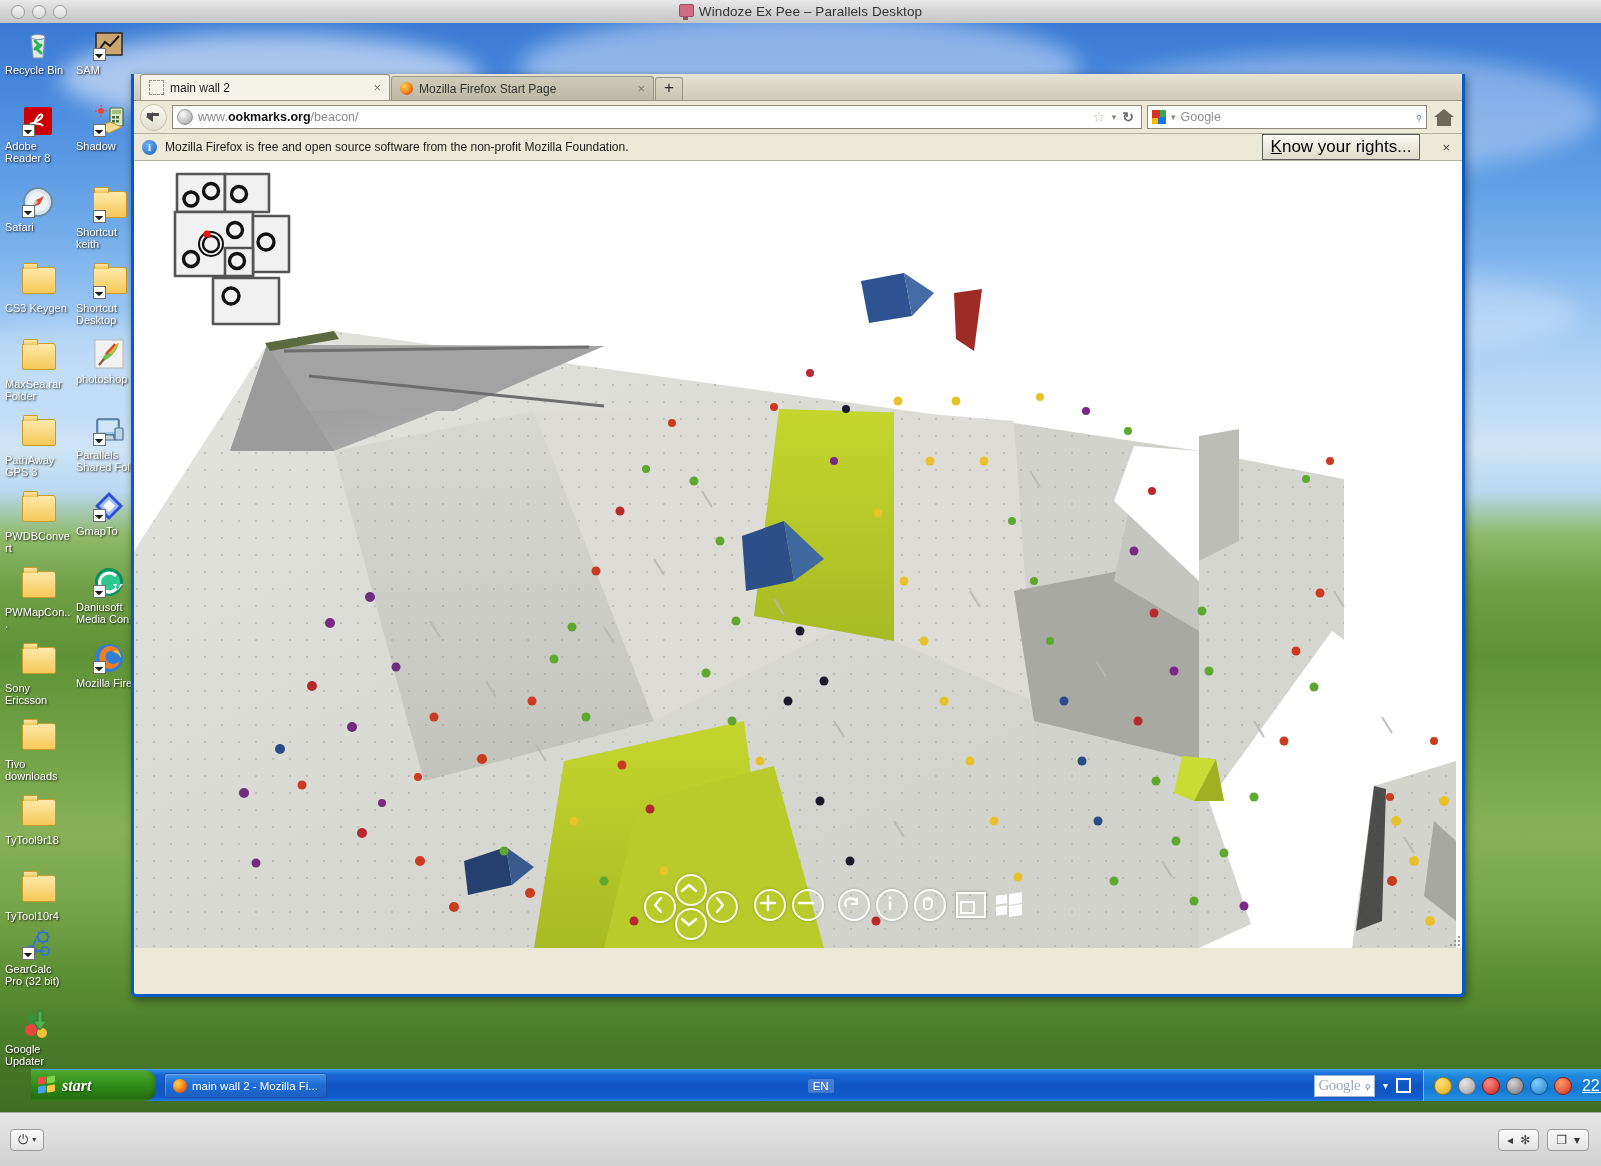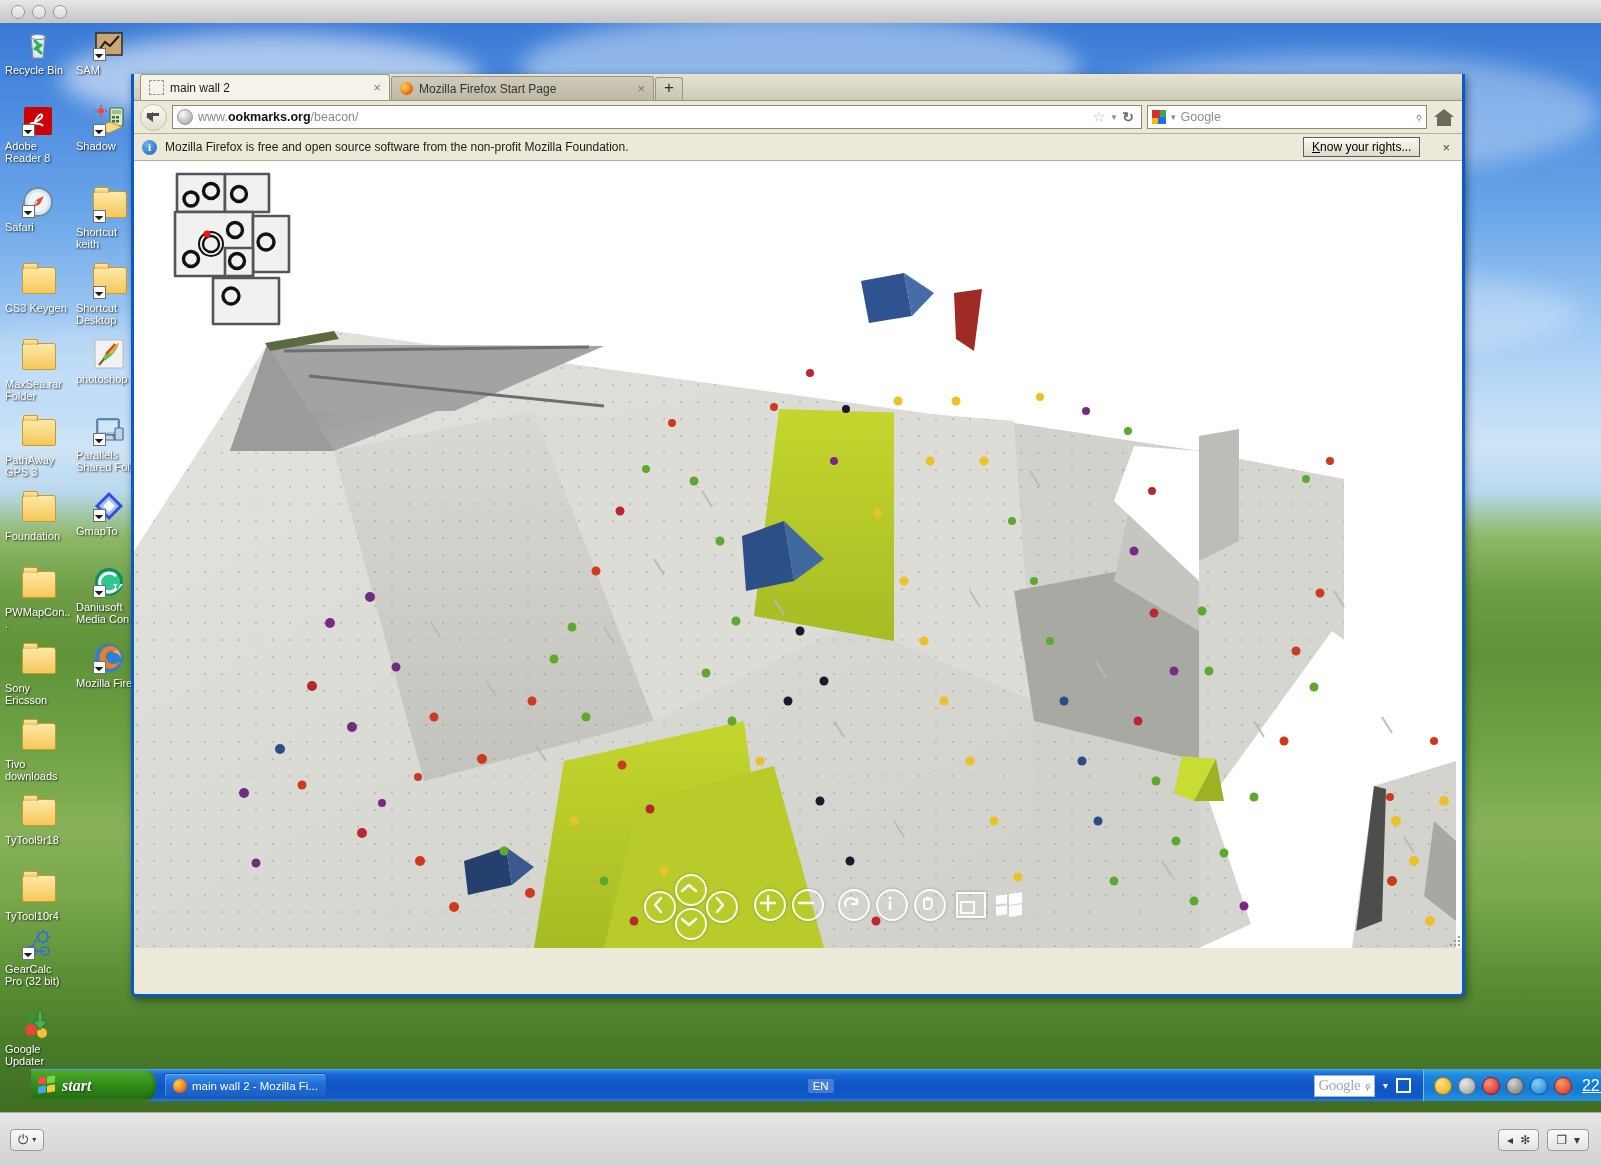--- a/index.html
+++ b/index.html
@@ -219,21 +219,21 @@
     display:flex;align-items:center;padding:0 8px;gap:8px;
   }
   #notify-ico{
     width:15px;height:15px;border-radius:50%;flex:none;
     background:radial-gradient(circle at 35% 30%,#6fb0ef,#1a62c0);
     color:#fff;font-size:11px;font-weight:bold;text-align:center;line-height:15px;
     font-family:"Liberation Serif",serif;
   }
   #notify-text{font-size:12px;color:#1a1a1a;}
   #know-rights-btn{
-    margin-left:auto;font-size:12px;padding:2px 8px;
+    margin-left:auto;font-size:17px;padding:2px 8px;
     border:1px solid #5d5d5d;background:linear-gradient(to bottom,#fbfaf4,#dedacb);
     cursor:pointer;
   }
   #know-rights-btn u{text-decoration:underline;}
   #notify-close{
     margin-left:10px;font-size:13px;color:#4a4a4a;cursor:pointer;padding:0 4px;
   }
 
   
   #ff-content{
@@ -372,20 +372,23 @@
   }
 </style>
 </head>
 <body>
 
 <div id="mac-titlebar">
   <div class="lights">
     <i></i>
     <i></i>
     <i></i>
+  </div>
+  <div id="mac-title-text">
+    <span class="mini-mon"></span><span>Windoze Ex Pee – Parallels Desktop</span>
   </div>
 </div>
 
 <div id="xp-desktop">
 
   <div class="cloud" style="left:60px;top:10px;width:420px;height:90px;"></div>
   <div class="cloud" style="left:520px;top:-10px;width:560px;height:110px;opacity:.75;"></div>
   <div class="cloud" style="left:1080px;top:30px;width:520px;height:120px;opacity:.6;"></div>
   <div class="cloud" style="left:1200px;top:250px;width:380px;height:80px;opacity:.45;"></div>
   <div class="cloud" style="left:-40px;top:300px;width:260px;height:70px;opacity:.35;"></div>
@@ -523,21 +526,21 @@
         </svg>
         <span class="shortcut-arrow"></span>
       </div>
       <span class="lbl">Parallels Shared Fol...</span>
     </div>
 
     <div class="dicon" style="left:5px;top:467px;">
       <div class="gfx">
           <div class="folder"></div>
         </div>
-      <span class="lbl">Foundation</span>
+      <span class="lbl">PWDBConvert</span>
     </div>
 
     <div class="dicon" style="left:76px;top:467px;">
       <div class="gfx">
         <svg width="32" height="32" viewBox="0 0 32 32">
           <polygon points="16,2 30,16 16,30 2,16" fill="#2f4fd8"></polygon>
           <polygon points="16,6 26,16 16,26 6,16" fill="#9fc0ff"></polygon>
           <polygon points="16,10 22,16 16,22 10,16" fill="#fff"></polygon>
         </svg>
         <span class="shortcut-arrow"></span>

